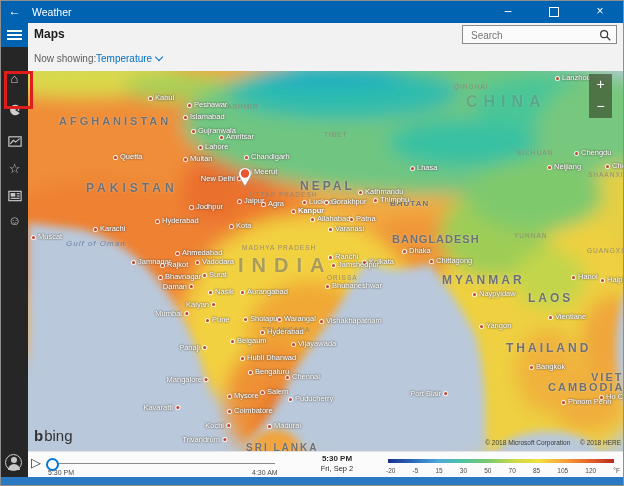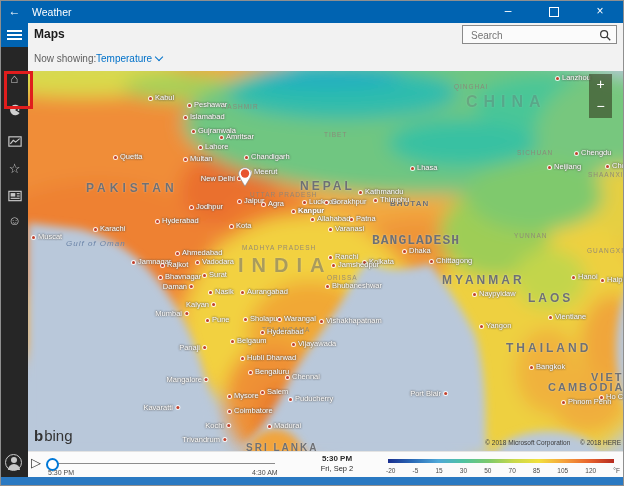--- a/index.html
+++ b/index.html
@@ -201,25 +201,26 @@
         <path d="M208,380 C230,368 252,330 263,306 C280,276 306,248 331,200 L341,190 C360,203 382,198 402,193 C418,214 436,240 448,266 C456,296 459,332 457,380 Z"></path>
         <ellipse cx="520" cy="386" rx="52" ry="26"></ellipse>
         <ellipse cx="614" cy="278" rx="26" ry="72"></ellipse>
       </g>
       <g filter="url(#b2)">
         <ellipse cx="247" cy="392" rx="30" ry="34" fill="#f1a43c"></ellipse>
       </g>
     </svg>
 
     <div id="map-overlay">
+        <span class="lbl country" style="left: 31px; top: 44px; font-size: 11px; letter-spacing: 3px;">AFGHANISTAN</span>
         <span class="lbl country" style="left: 58px; top: 110px; font-size: 12px; letter-spacing: 4px;">PAKISTAN</span>
         <span class="lbl country" style="left: 210px; top: 183px; font-size: 20px; letter-spacing: 8px; opacity: 0.55;">INDIA</span>
         <span class="lbl country" style="left: 272px; top: 108px; font-size: 12px; letter-spacing: 3px;">NEPAL</span>
         <span class="lbl country" style="left: 362px; top: 128px; font-size: 8px; letter-spacing: 1px;">BHUTAN</span>
-        <span class="lbl country" style="left: 344px; top: 162px; font-size: 13px; letter-spacing: 1px; font-family: Liberation Mono, monospace;">BANGLADESH</span>
+        <span class="lbl country" style="left: 364px; top: 162px; font-size: 11px; letter-spacing: 1px;">BANGLADESH</span>
         <span class="lbl country" style="left: 414px; top: 202px; font-size: 12px; letter-spacing: 3px;">MYANMAR</span>
         <span class="lbl country" style="left: 500px; top: 220px; font-size: 12px; letter-spacing: 3px;">LAOS</span>
         <span class="lbl country" style="left: 478px; top: 270px; font-size: 12px; letter-spacing: 3px;">THAILAND</span>
         <span class="lbl country" style="left: 520px; top: 310px; font-size: 11px; letter-spacing: 2px;">CAMBODIA</span>
         <span class="lbl country" style="left: 563px; top: 300px; font-size: 11px; letter-spacing: 2px;">VIETNAM</span>
         <span class="lbl country" style="left: 218px; top: 371px; font-size: 10px; letter-spacing: 2px;">SRI LANKA</span>
         <span class="lbl country" style="left: 438px; top: 22px; font-size: 16px; letter-spacing: 6px; opacity: 0.35;">CHINA</span>
         <span class="lbl region" style="left: 426px; top: 12px;">QINGHAI</span>
         <span class="lbl region" style="left: 296px; top: 60px;">TIBET</span>
         <span class="lbl region" style="left: 489px; top: 78px;">SICHUAN</span>

